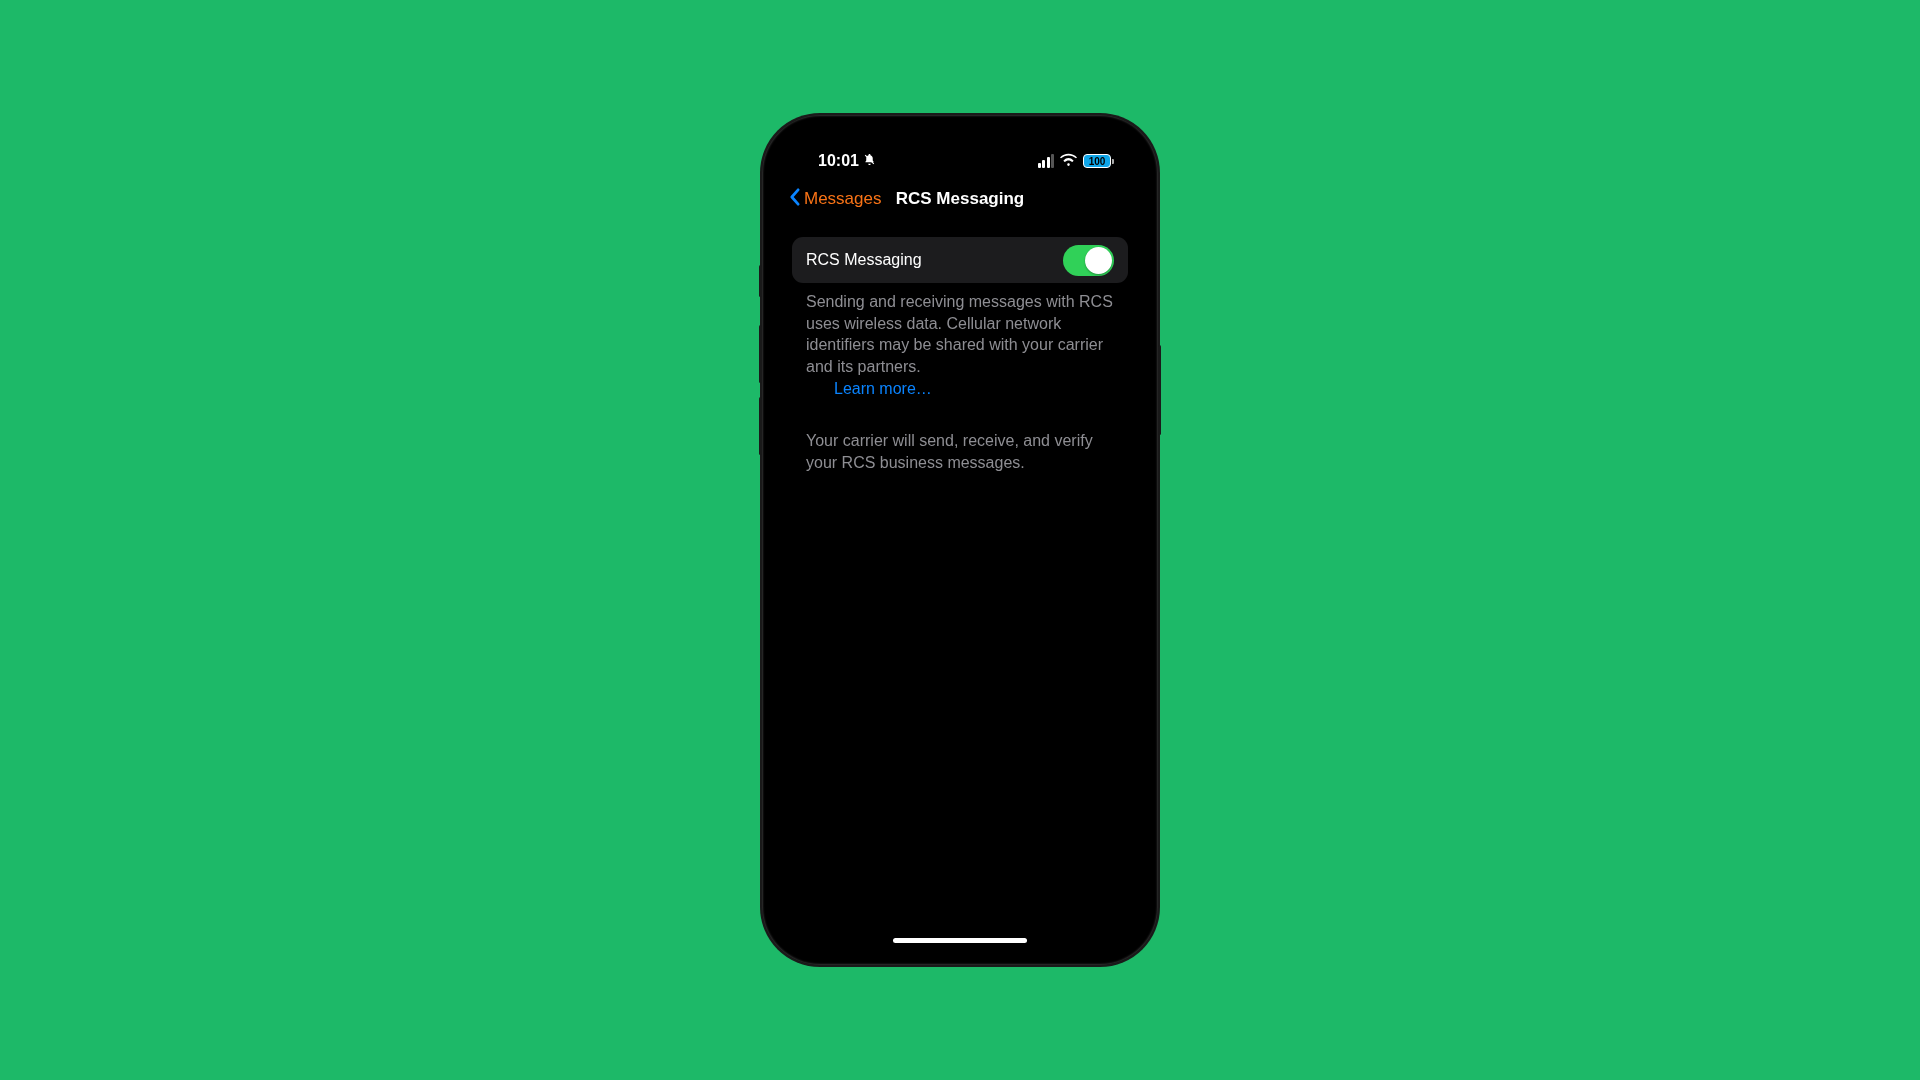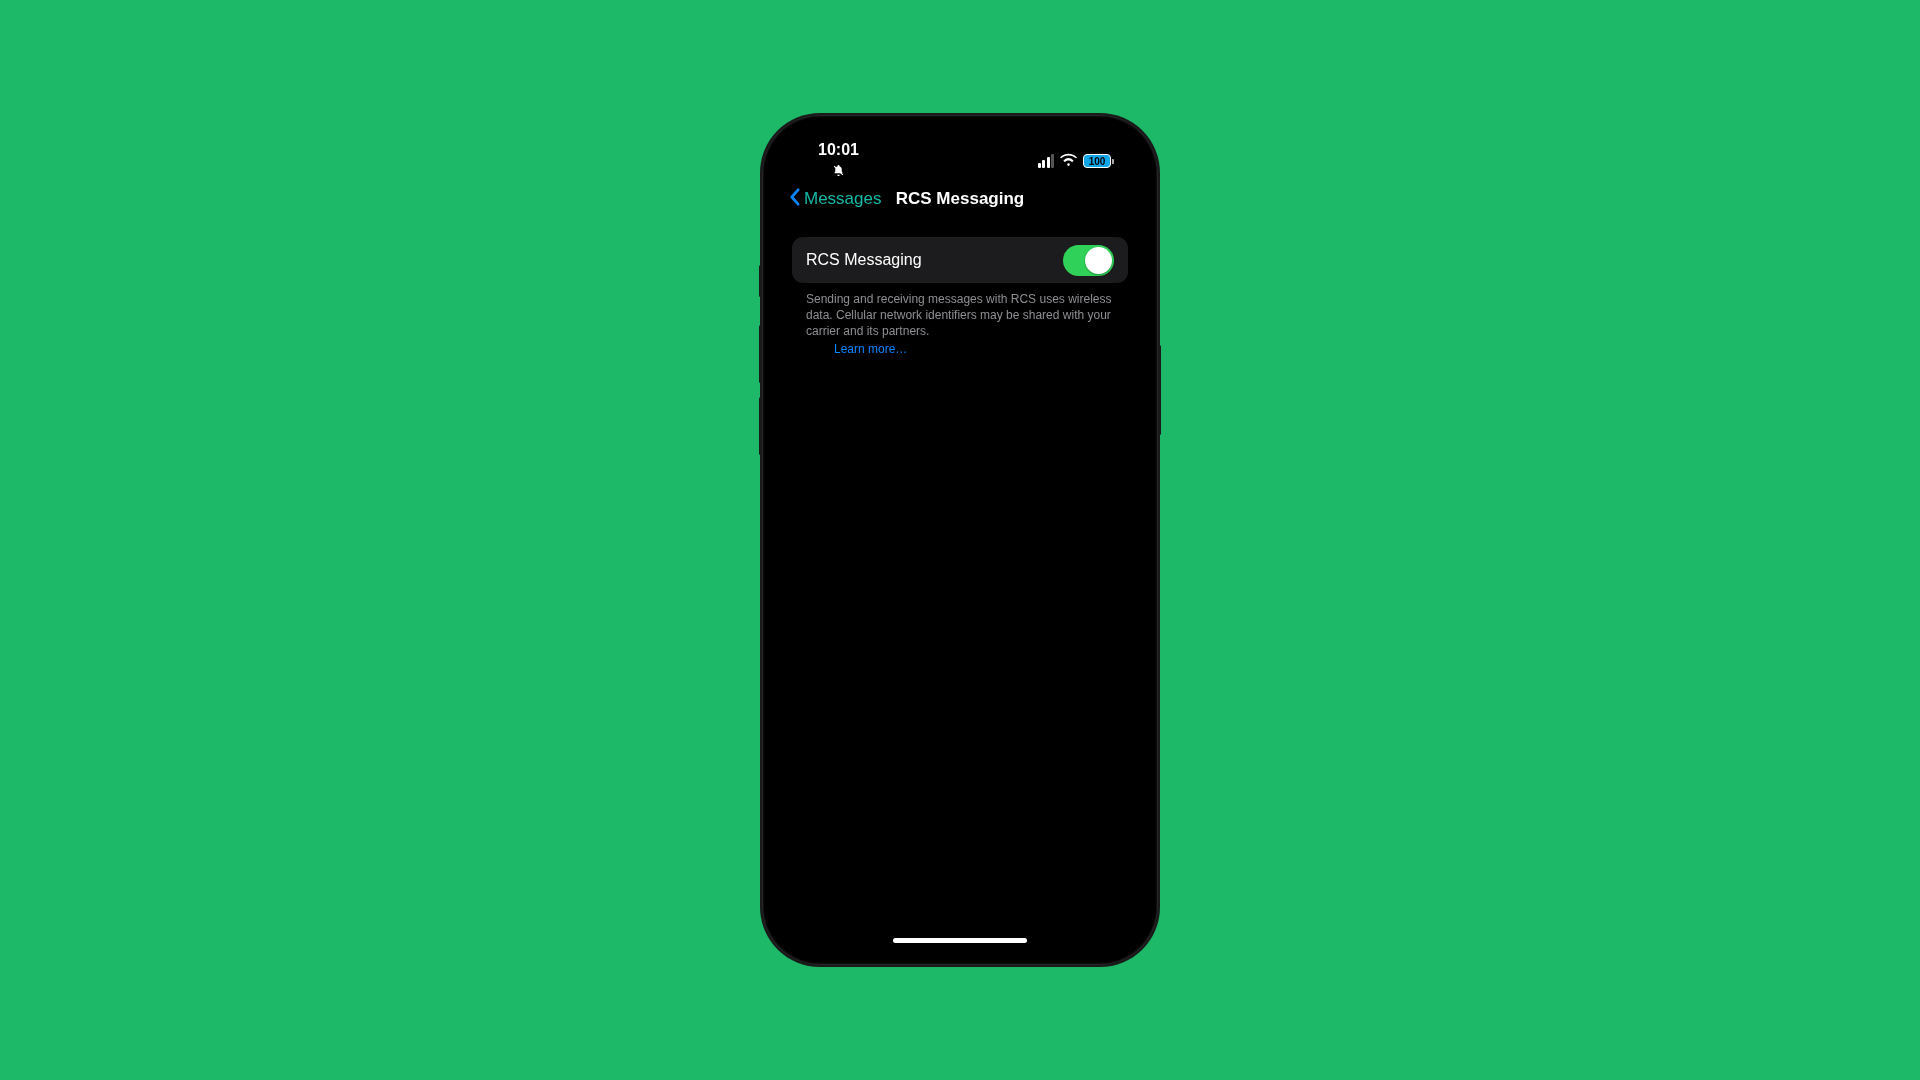--- a/index.html
+++ b/index.html
@@ -40,21 +40,20 @@
       justify-content: space-between;
       padding: 14px 30px 0 42px;
       color: #fff;
       font-size: 16px;
       font-weight: 600;
     }
     .status-left {
       display: flex;
       align-items: center;
       gap: 4px;
-      flex-direction: column;
     }
     .status-right {
       display: flex;
       align-items: center;
       gap: 6px;
     }
     .bell-icon svg {
       width: 13px;
       height: 13px;
     }
@@ -103,21 +102,21 @@
     .nav-bar {
       height: 40px;
       display: flex;
       align-items: center;
       position: relative;
       padding: 0 12px;
     }
     .back-button {
       display: flex;
       align-items: center;
-      color: #14b8a6;
+      color: #f97316;
       font-size: 17px;
       gap: 3px;
       z-index: 2;
     }
     .back-chevron svg {
       width: 13px;
       height: 18px;
     }
     .nav-title {
       position: absolute;
@@ -157,21 +156,21 @@
       height: 27px;
       background: #fff;
       border-radius: 50%;
       position: absolute;
       right: 2px;
       top: 2px;
       box-shadow: 0 1px 2px rgba(0,0,0,0.3);
     }
     .footer-text {
       color: #8e8e93;
-      font-size: 12px;
+      font-size: 16px;
       line-height: 1.35;
       padding: 8px 14px 0 14px;
     }
     .learn-more {
       color: #0a84ff;
       display: block;
       margin-top: 1px;
       margin-left: 28px;
     }
     .section-gap {
@@ -257,18 +256,21 @@
           <div class="toggle-knob"></div>
         </div>
       </div>
       <div class="footer-text">
         <span>Sending and receiving messages with RCS uses wireless data. Cellular network identifiers may be shared with your carrier and its partners.</span>
         <span class="learn-more">Learn more…</span>
       </div>
 
       <div class="section-gap"></div>
 
+      <div class="footer-text">
+        <span>Your carrier will send, receive, and verify your RCS business messages.</span>
+      </div>
 
     </div>
 
     <div class="home-indicator"></div>
   </div>
 </div>
 
 </body></html>

